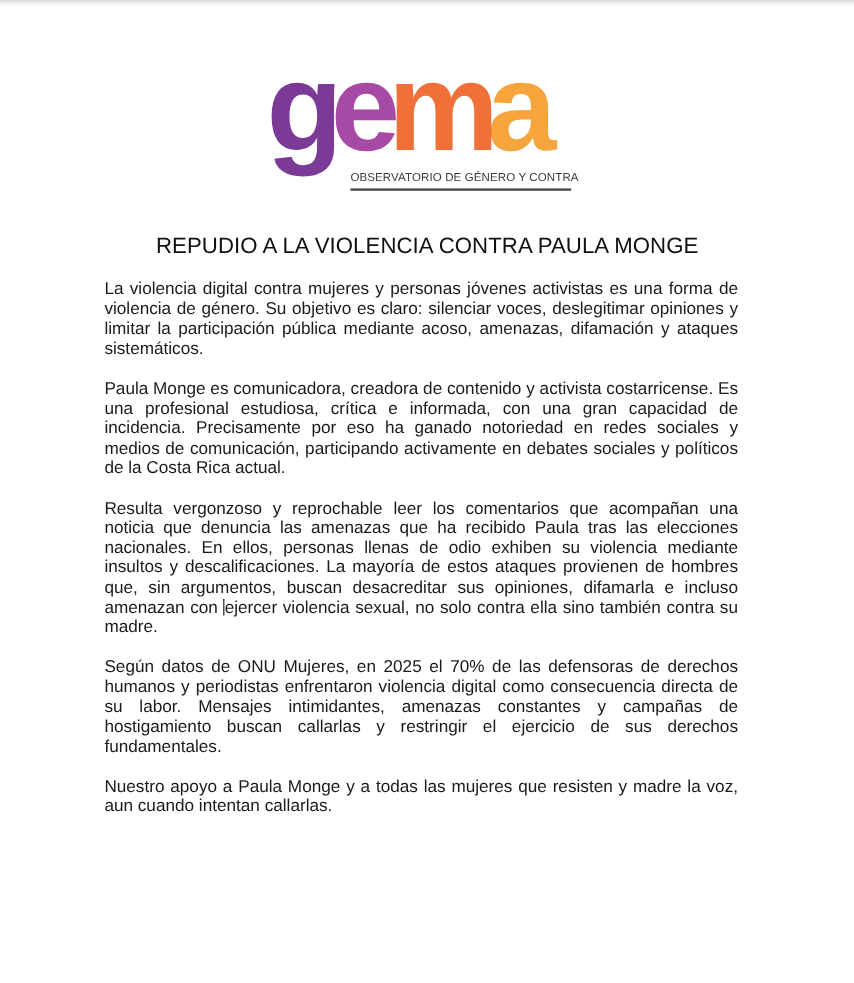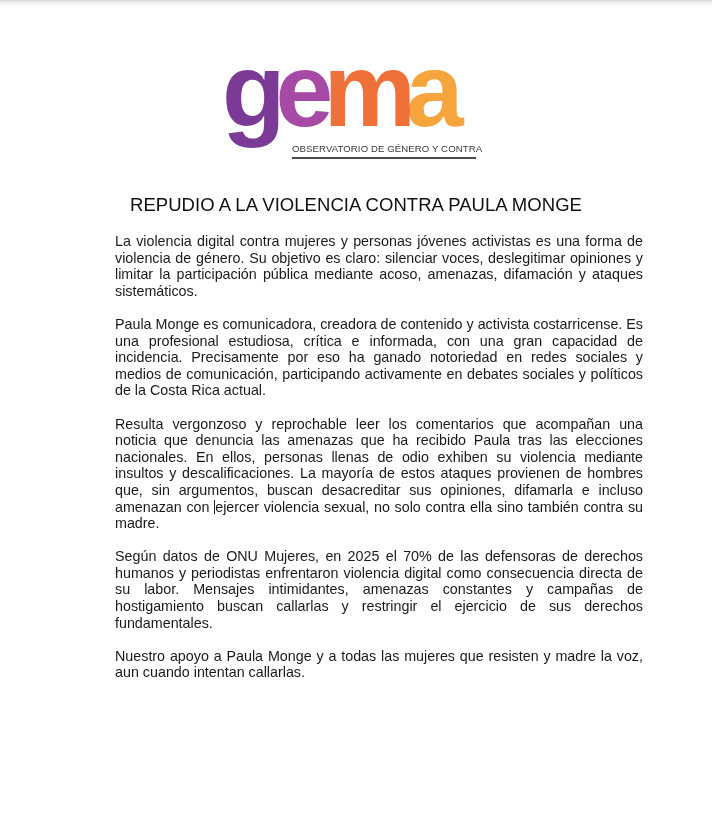--- a/index.html
+++ b/index.html
@@ -78,21 +78,20 @@
       letter-spacing: 0.05px;
       color: #111111;
       margin: 0;
       font-weight: normal;
     }
     .body-text {
       position: absolute;
       left: 87px;
       top: 233px;
       width: 528px;
-      margin-left: 28px;
     }
     .body-text p {
       margin: 0 0 16.6px 0;
       font-size: 14.3px;
       line-height: 16.6px;
       text-align: justify;
       color: #1a1a1a;
     }
     .caret {
       display: inline-block;

